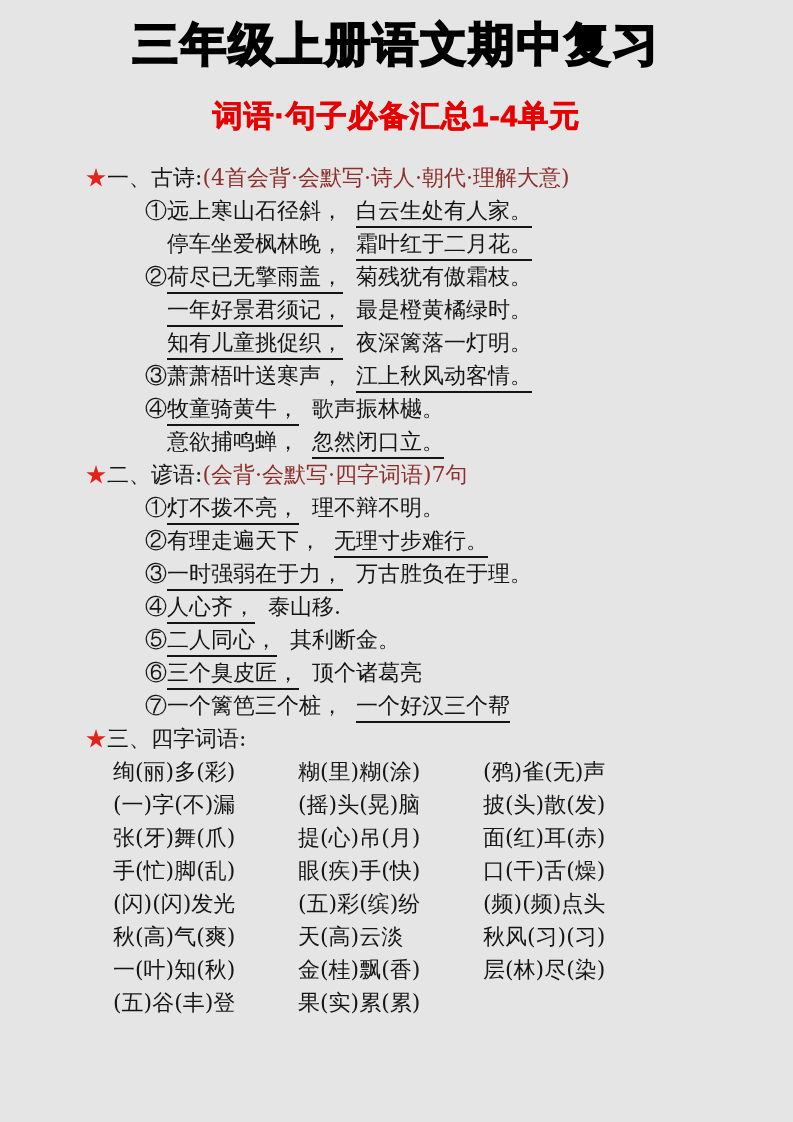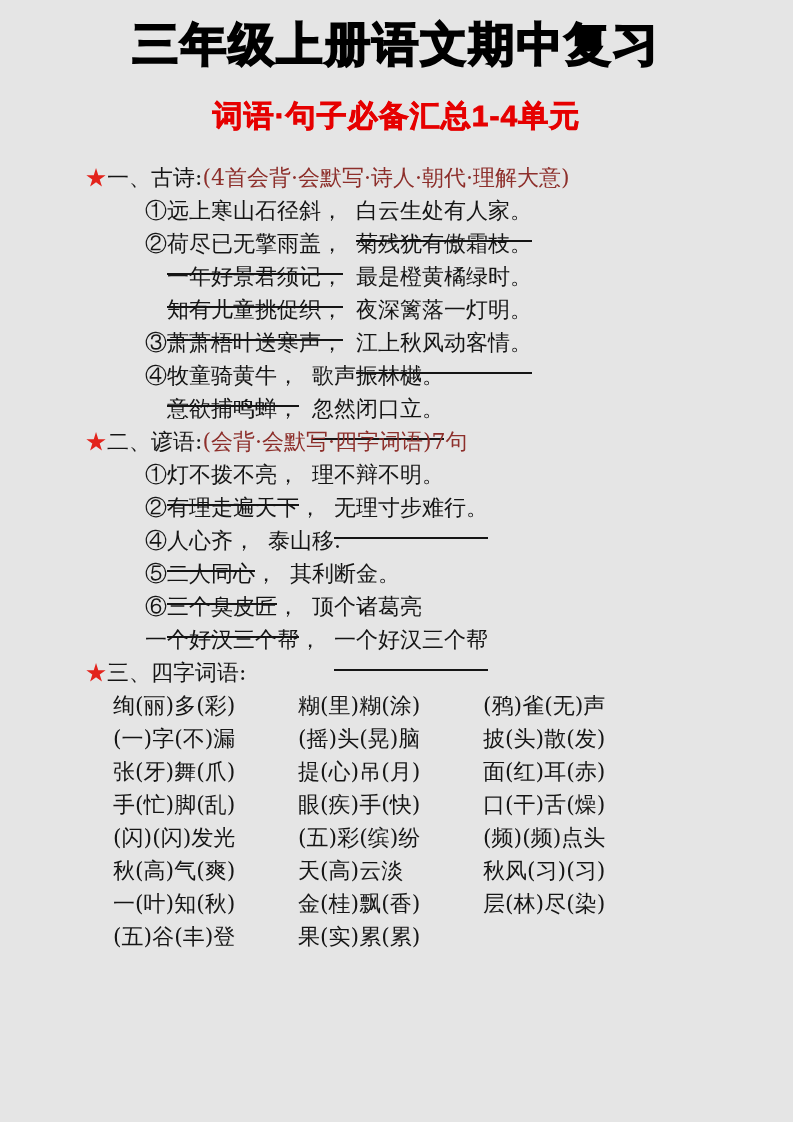--- a/index.html
+++ b/index.html
@@ -41,21 +41,21 @@
     font-weight:400;
     line-height:33px;
   }
   .sec-header{white-space:nowrap;}
   .star{color:var(--star-red,#e3231b);font-size:22px;}
   .sec-number,.sec-heading{color:var(--text,#151515);}
   .annotation{color:var(--annotation-red,#8d2f2b);}
   .line{margin-left:60px;white-space:nowrap;}
   .line.indent{margin-left:82px;}
   .line span.gap{margin-left:13px;}
-  .u{border-bottom:2px solid var(--text,#151515);padding-bottom:17px;}
+  .u{border-bottom:2px solid var(--text,#151515);padding-bottom:3px;}
   .word-grid{
     margin-left:28px;
     display:grid;
     grid-template-columns:185px 185px 185px;
   }
   .word-grid .cell{
     text-align:left;
     height:33px;
     white-space:nowrap;
   }
@@ -65,36 +65,38 @@
 
 <div class="page">
   <h1 class="title">三年级上册语文期中复习</h1>
   <h2 class="subtitle">词语·句子必备汇总1-4单元</h2>
 
   <div class="content">
 
     <div class="sec-header"><span class="star">★</span><span class="sec-number">一、</span><span class="sec-heading">古诗:</span><span class="annotation">(4首会背·会默写·诗人·朝代·理解大意)</span></div>
     <div>
         <div class="line"><span>①远上寒山石径斜，</span><span class="u gap">白云生处有人家。</span></div>
+        <div class="line indent"><span>停车坐爱枫林晚，</span><span class="u gap">霜叶红于二月花。</span></div>
         <div class="line"><span>②</span><span class="u">荷尽已无擎雨盖，</span><span class="gap">菊残犹有傲霜枝。</span></div>
         <div class="line indent"><span class="u">一年好景君须记，</span><span class="gap">最是橙黄橘绿时。</span></div>
         <div class="line indent"><span class="u">知有儿童挑促织，</span><span class="gap">夜深篱落一灯明。</span></div>
         <div class="line"><span>③萧萧梧叶送寒声，</span><span class="u gap">江上秋风动客情。</span></div>
         <div class="line"><span>④</span><span class="u">牧童骑黄牛，</span><span class="gap">歌声振林樾。</span></div>
         <div class="line indent"><span>意欲捕鸣蝉，</span><span class="u gap">忽然闭口立。</span></div>
       </div>
 
     <div class="sec-header"><span class="star">★</span><span class="sec-number">二、</span><span class="sec-heading">谚语:</span><span class="annotation">(会背·会默写·四字词语)7句</span></div>
     <div>
         <div class="line"><span>①</span><span class="u">灯不拨不亮，</span><span class="gap">理不辩不明。</span></div>
         <div class="line"><span>②有理走遍天下，</span><span class="u gap">无理寸步难行。</span></div>
+        <div class="line"><span>③</span><span class="u">一时强弱在于力，</span><span class="gap">万古胜负在于理。</span></div>
         <div class="line"><span>④</span><span class="u">人心齐，</span><span class="gap">泰山移.</span></div>
         <div class="line"><span>⑤</span><span class="u">二人同心，</span><span class="gap">其利断金。</span></div>
         <div class="line"><span>⑥</span><span class="u">三个臭皮匠，</span><span class="gap">顶个诸葛亮</span></div>
-        <div class="line"><span>一个好汉三个帮，</span><span class="u gap">一个好汉三个帮</span></div>
+        <div class="line"><span>⑦一个篱笆三个桩，</span><span class="u gap">一个好汉三个帮</span></div>
       </div>
 
     <div class="sec-header"><span class="star">★</span><span class="sec-number">三、</span><span class="sec-heading">四字词语:</span></div>
     <div class="word-grid">
         <div class="cell">绚(丽)多(彩)</div>
         <div class="cell">糊(里)糊(涂)</div>
         <div class="cell">(鸦)雀(无)声</div>
         <div class="cell">(一)字(不)漏</div>
         <div class="cell">(摇)头(晃)脑</div>
         <div class="cell">披(头)散(发)</div>

